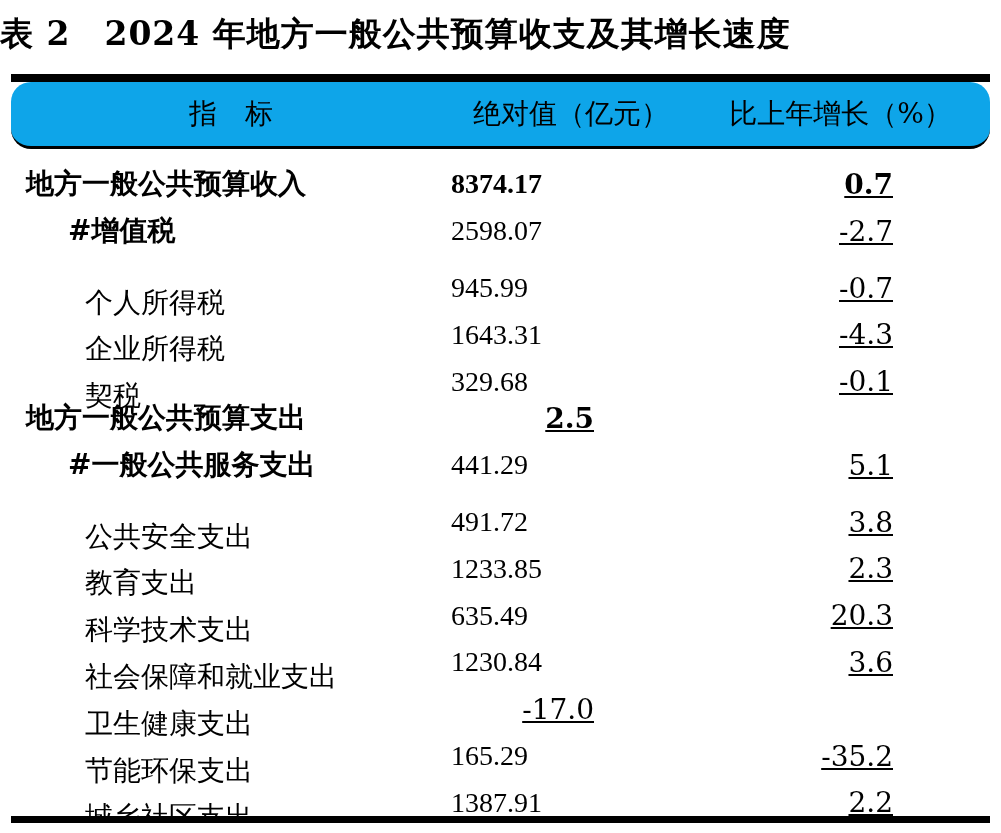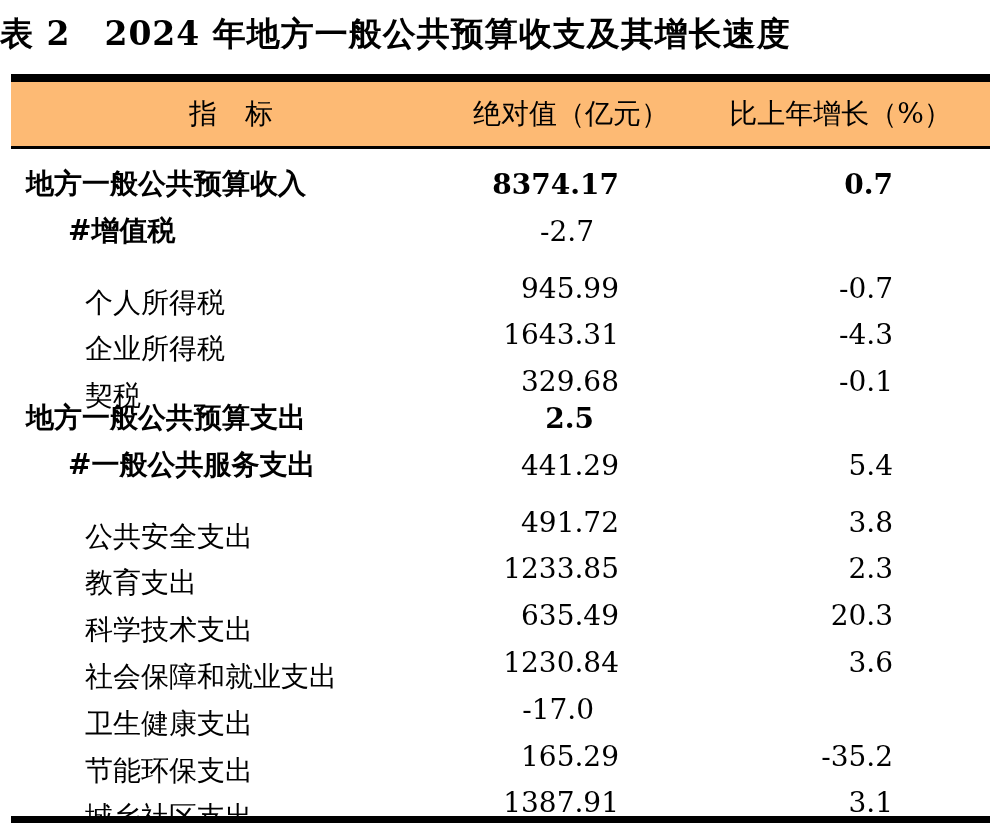--- a/index.html
+++ b/index.html
@@ -26,46 +26,47 @@
   .table {
     position: absolute;
     top: 74px;
     left: 11px;
     width: 979px;
     border-top: 8px solid #000000;
     border-bottom: 7px solid #000000;
   }
   .thead {
     height: 64px;
-    background: #fdba74;
+    background: #0ea5e9;
     border-bottom: 3px solid #000000;
     display: grid;
     grid-template-columns: 440px 240px 299px;
     align-items: center;
     font-size: 28px;
+    border-radius: 20px;
   }
   .hcell { text-align: center; white-space: nowrap; }
   .tbody {
     padding-top: 12px;
     height: 655px;
     overflow: hidden;
   }
   .row {
     height: 46.8px;
     display: grid;
     grid-template-columns: 440px 240px 299px;
     align-items: center;
     font-size: 28px;
   }
   .row.bold { font-weight: bold; }
   .c1 { padding-left: 15px; white-space: nowrap; }
   .row.indent-1 .c1 { padding-left: 57px; font-weight: bold; }
   .row.indent-2 .c1 { padding-left: 74px; margin-top: 29px; }
-  .c2 { text-align: right; padding-right: 72px; white-space: nowrap; }
-  .c3 { text-align: right; padding-right: 97px; white-space: nowrap; }
+  .c2 { padding-right: 72px; white-space: nowrap; font-family: Liberation Serif, serif; }
+  .c3 { text-align: right; padding-right: 97px; white-space: nowrap; text-decoration: underline; }
 </style>
 </head>
 <body>
 
 <h1 class="title">表 2　2024 年地方一般公共预算收支及其增长速度</h1>
 
 <div class="table">
   <div class="thead">
     <div class="hcell">指　标</div>
     <div class="hcell">绝对值（亿元）</div>
@@ -73,20 +74,21 @@
   </div>
   <div class="tbody" id="rows">
   <div class="row indent-0 bold">
     <div class="c1">地方一般公共预算收入</div>
     <div class="c2">8374.17</div>
     <div class="c3">0.7</div>
   </div>
 
   <div class="row indent-1">
     <div class="c1">#增值税</div>
+    <div class="c2">2598.07</div>
     <div class="c3">-2.7</div>
   </div>
 
   <div class="row indent-2">
     <div class="c1">个人所得税</div>
     <div class="c2">945.99</div>
     <div class="c3">-0.7</div>
   </div>
 
   <div class="row indent-2">
@@ -102,21 +104,21 @@
   </div>
 
   <div class="row indent-0 bold">
     <div class="c1">地方一般公共预算支出</div>
     <div class="c3">2.5</div>
   </div>
 
   <div class="row indent-1">
     <div class="c1">#一般公共服务支出</div>
     <div class="c2">441.29</div>
-    <div class="c3">5.4</div>
+    <div class="c3">5.1</div>
   </div>
 
   <div class="row indent-2">
     <div class="c1">公共安全支出</div>
     <div class="c2">491.72</div>
     <div class="c3">3.8</div>
   </div>
 
   <div class="row indent-2">
     <div class="c1">教育支出</div>
@@ -143,16 +145,16 @@
 
   <div class="row indent-2">
     <div class="c1">节能环保支出</div>
     <div class="c2">165.29</div>
     <div class="c3">-35.2</div>
   </div>
 
   <div class="row indent-2">
     <div class="c1">城乡社区支出</div>
     <div class="c2">1387.91</div>
-    <div class="c3">3.1</div>
+    <div class="c3">2.2</div>
   </div>
 </div>
 </div>
 
 </body></html>

